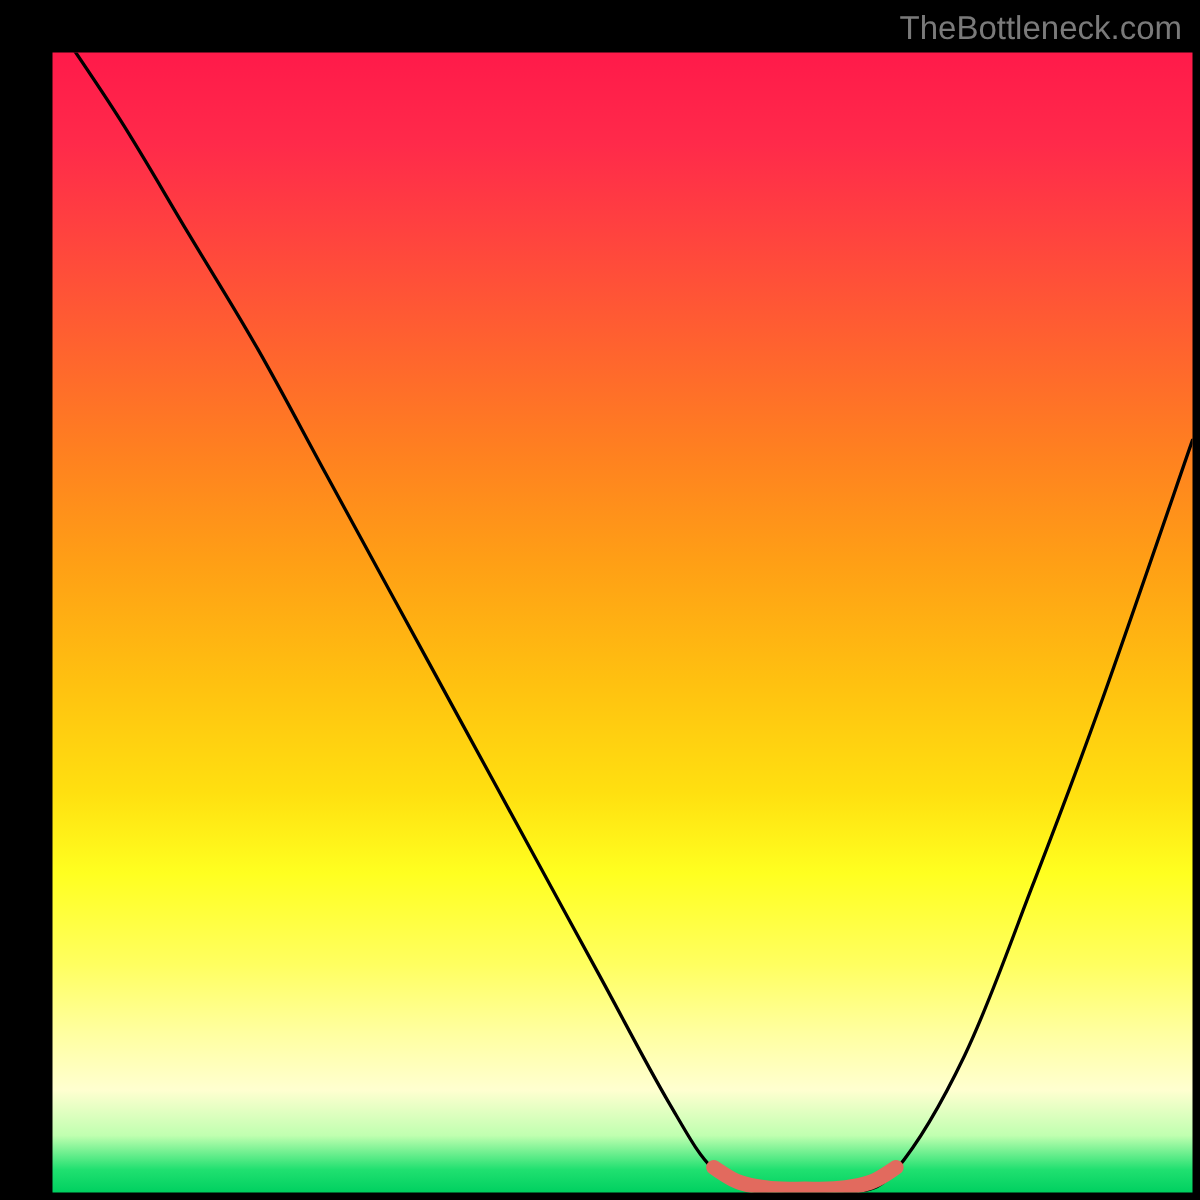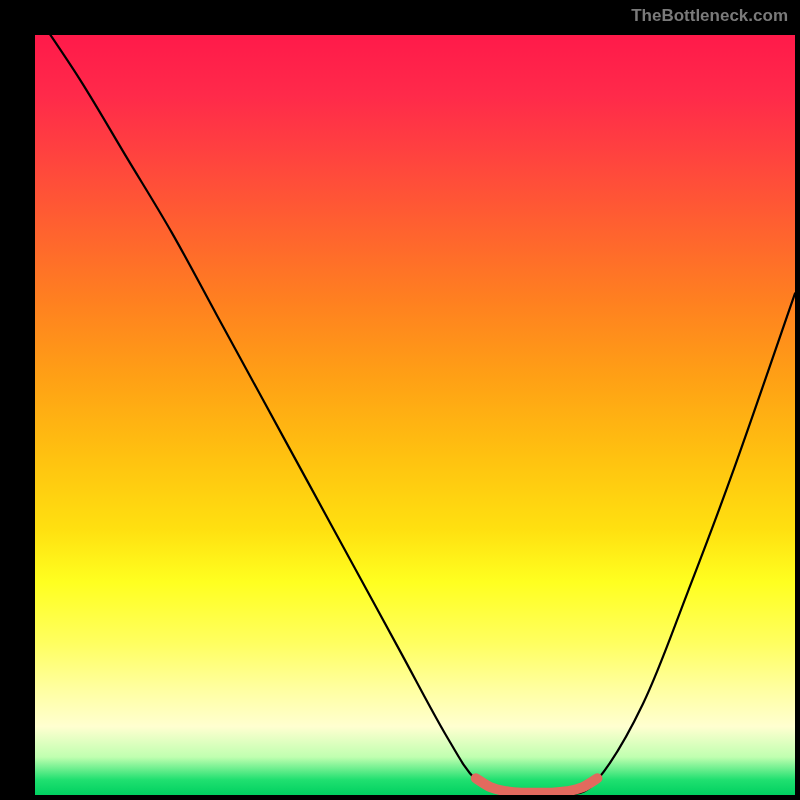--- a/index.html
+++ b/index.html
@@ -9,22 +9,22 @@
     background: #000;
     font-family: Arial, Helvetica, sans-serif;
     overflow: hidden;
     position: relative;
   }
   .attribution {
     position: absolute;
     top: 6px;
     right: 12px;
     color: #7a7a7a;
-    font-size: 17px;
-    font-weight: 700;
+    font-size: 22px;
+    font-weight: 400;
     z-index: 10;
   }
   .plot-area {
     position: absolute;
     left: 35px;
     top: 35px;
     width: 760px;
     height: 760px;
     background: linear-gradient(to bottom,
       #ff1a4a 0%,

